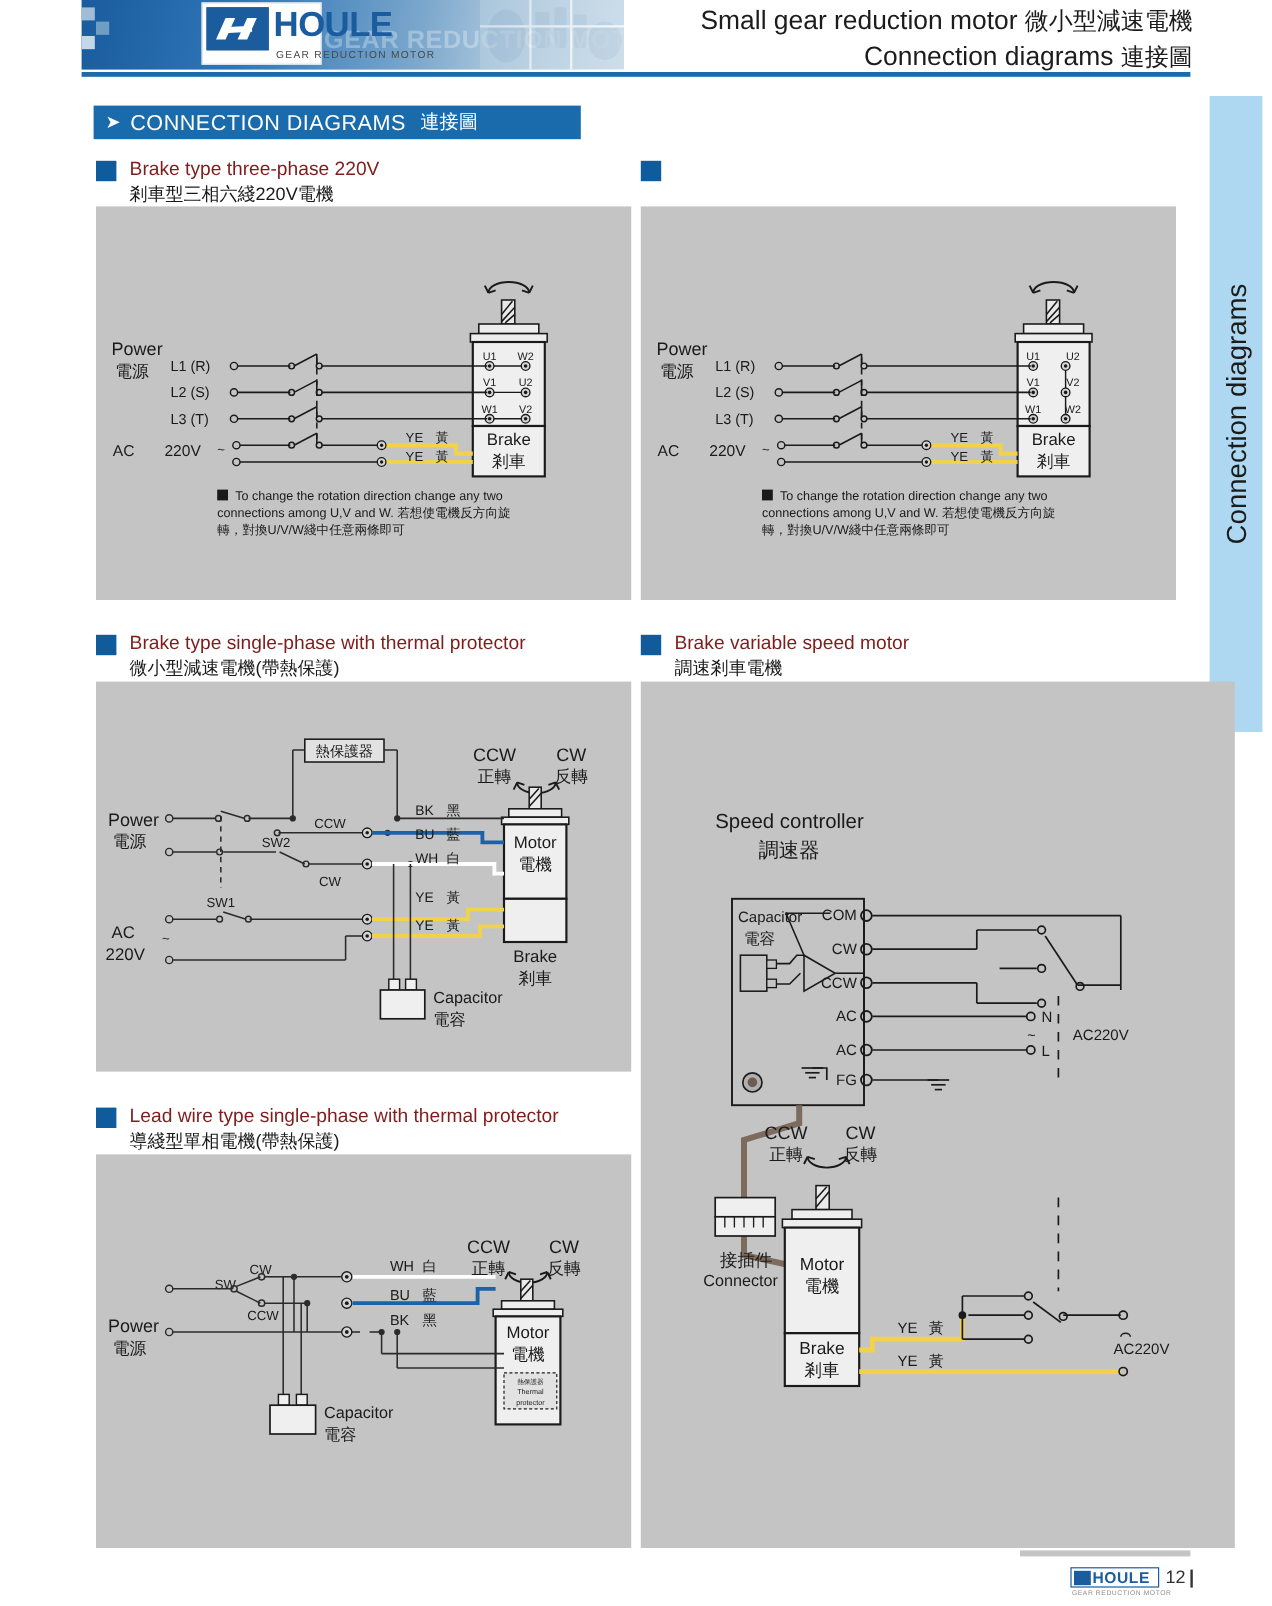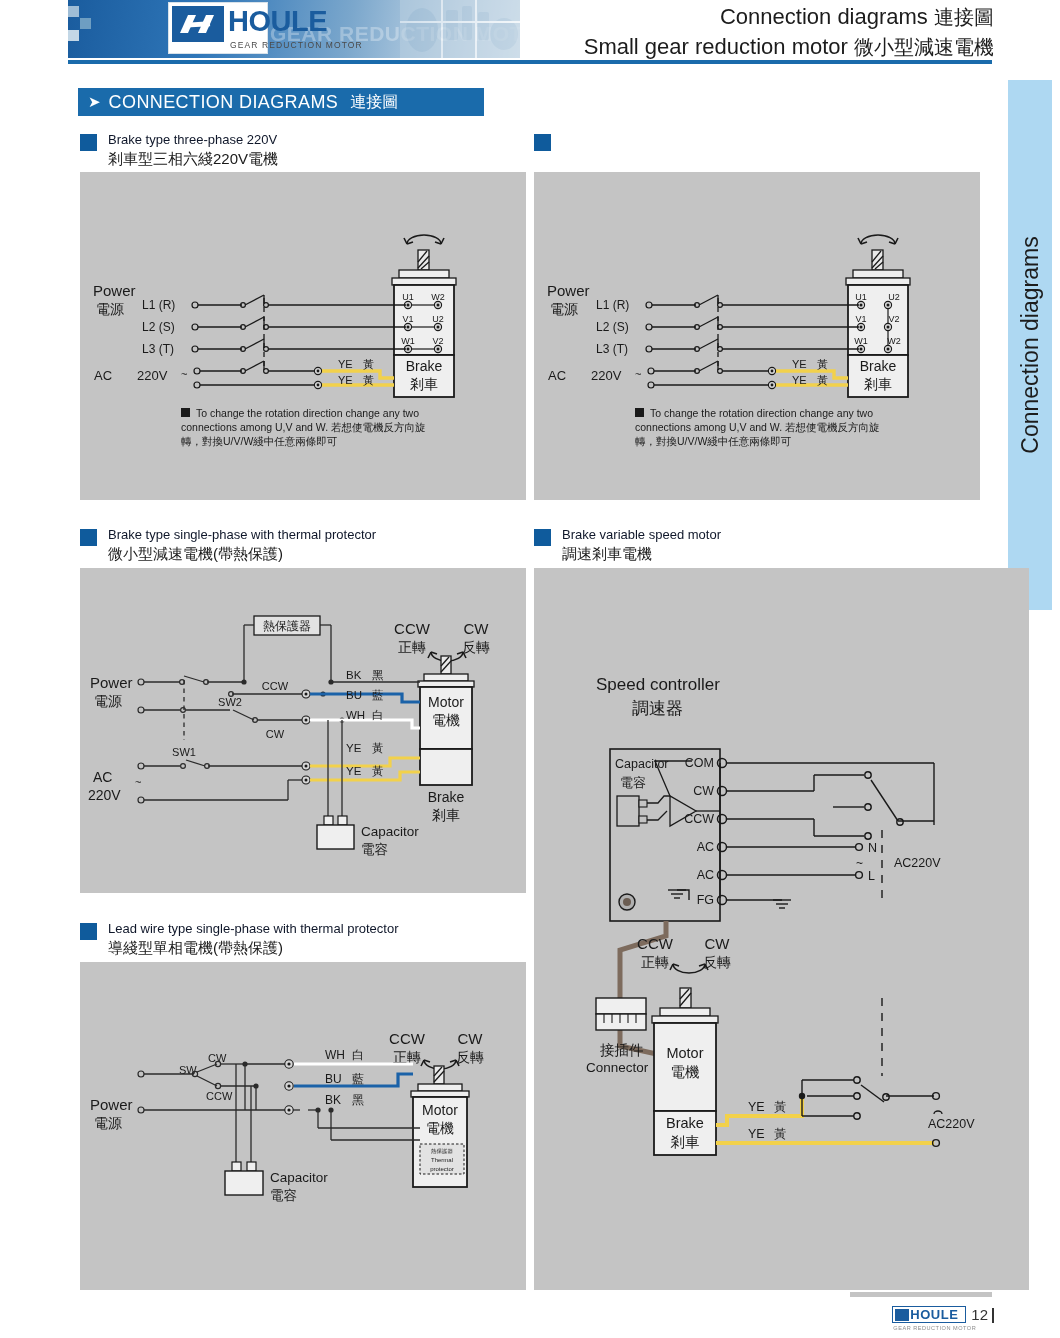--- a/index.html
+++ b/index.html
@@ -74,21 +74,21 @@
   #section-bar .arrow { color:#fff; font-size:15px; margin-right:8px; }
   #section-bar .en { color:#fff; font-size:18px; letter-spacing:0.4px; }
   #section-bar .cjk { color:#fff; font-size:16px; margin-left:12px; }
 
   
   .block-title { position:absolute; }
   .block-title .sq {
     position:absolute; left:0; top:3px; width:17px; height:17px; background:#0f5b9c;
   }
   .block-title .tx { margin-left:28px; }
-  .block-title .en { font-size:13px; color:#0f172a; line-height:1.35; white-space:nowrap; }
+  .block-title .en { font-size:16px; color:#7f1d1d; line-height:1.35; white-space:nowrap; }
   .block-title .cjk { font-size:15px; color:#1a1a1a; line-height:1.35; white-space:nowrap; }
 
   
   .panel { position:absolute; background:#c4c4c4; }
 
   
   .dsvg { position:absolute; left:0; top:0; }
   .dsvg text { font-family:"Liberation Sans", sans-serif; fill:#1a1a1a; }
 
   
@@ -147,26 +147,26 @@
         <polygon points="26,27 34,9 42,9 34,27"></polygon>
         <rect x="14" y="16" width="24" height="5" transform="rotate(-3 26 18)"></rect>
       </g>
     </svg>
     <div id="logo-word">HOULE</div>
     <div id="logo-sub">GEAR REDUCTION MOTOR</div>
   </div>
 
   <div id="header-title">
     <div class="line">
+      <span>Small gear reduction motor</span>
+      <span class="cjk">微小型減速電機</span>
+    </div>
+    <div class="line">
       <span>Connection diagrams</span>
       <span class="cjk">連接圖</span>
-    </div>
-    <div class="line">
-      <span>Small gear reduction motor</span>
-      <span class="cjk">微小型減速電機</span>
     </div>
   </div>
 
   <div id="header-rule"></div>
 </div>
 
 <div id="side-tab">
   <div id="side-tab-label">Connection diagrams</div>
 </div>
 

